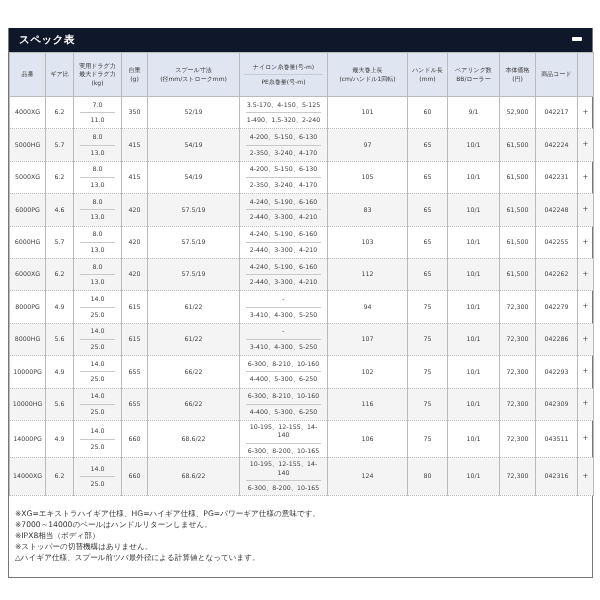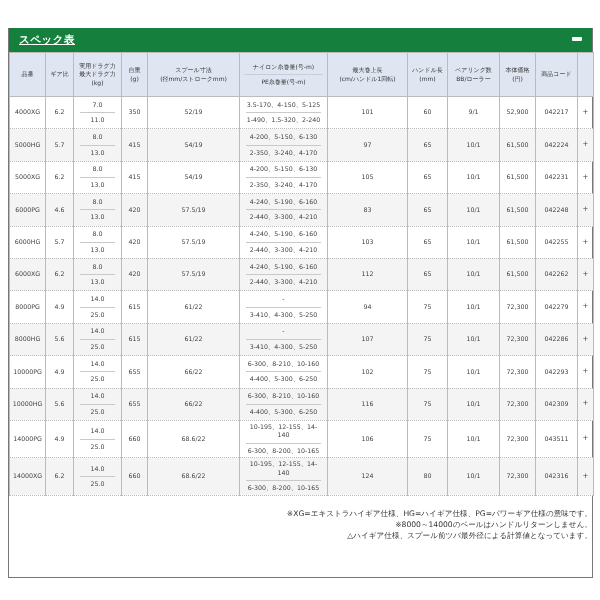--- a/index.html
+++ b/index.html
@@ -3,23 +3,23 @@
   <meta charset="utf-8">
   <style>
     * { box-sizing: border-box; margin: 0; padding: 0; }
     html, body { width: 600px; height: 600px; background: #ffffff; overflow: hidden; }
     body { font-family: "DejaVu Sans", sans-serif; color: #333; position: relative; }
     .panel {
       position: absolute; left: 8px; top: 28px; width: 585px; height: 550px;
       border: 1px solid #777; border-top: none; background: #fff;
     }
     .titlebar {
-      height: 24px; background: #15803d; color: #fff; position: relative;
+      height: 24px; background: #0f172a; color: #fff; position: relative;
       display: flex; align-items: center; padding-left: 10px;
-      font-size: 10.5px; font-weight: bold; letter-spacing: 0.5px; text-decoration: underline;
+      font-size: 10.5px; font-weight: bold; letter-spacing: 0.5px;
     }
     .titlebar .collapse {
       position: absolute; right: 10px; top: 9px; width: 10px; height: 4px;
       background: #fff; border-radius: 1px; cursor: pointer;
     }
     table.spec {
       border-collapse: collapse; width: 584px; table-layout: fixed;
       font-size: 6.3px; color: #444;
     }
     table.spec th, table.spec td {
@@ -33,21 +33,21 @@
     table.spec thead th.split { padding: 0; }
     .hsplit-top { border-bottom: 1px solid #c6cedc; padding: 2px 0 3px; margin: 0 4px; }
     .hsplit-bot { padding: 3px 0 2px; }
     table.spec tbody tr { height: 32.4px; }
     table.spec tbody tr:nth-child(even) td { background: #f4f4f4; }
     table.spec tbody td { border-top: 1px dotted #bbb; border-bottom: 1px dotted #bbb; }
     .pair-top { border-bottom: 1px solid #c9c9c9; margin: 0 6px; padding: 2px 0 3px; }
     .pair-bot { padding: 3px 0 2px; }
     .plus { cursor: pointer; font-size: 7px; }
     .notes {
-      padding: 12px 0 0 6px; font-size: 7.6px; line-height: 11px; color: #333; text-align: right;
+      padding: 12px 0 0 6px; font-size: 7.6px; line-height: 11px; color: #333;
     }
     .notes div { white-space: nowrap; }
   </style>
 </head>
 <body>
 
 <div class="panel">
   <div class="titlebar">
     <span>スペック表</span>
     <span class="collapse"></span>
@@ -348,16 +348,18 @@
           <td>10/1</td>
           <td>72,300</td>
           <td>042316</td>
           <td class="plus">+</td>
         </tr>
       </tbody>
   </table>
 
   <div class="notes" id="notes">
       <div>※XG=エキストラハイギア仕様、HG=ハイギア仕様、PG=パワーギア仕様の意味です。</div>
-      <div>※8000～14000のベールはハンドルリターンしません。</div>
+      <div>※7000～14000のベールはハンドルリターンしません。</div>
+      <div>※IPX8相当（ボディ部）</div>
+      <div>※ストッパーの切替機構はありません。</div>
       <div>△ハイギア仕様、スプール前ツバ最外径による計算値となっています。</div>
     </div>
 </div>
 
 </body></html>

